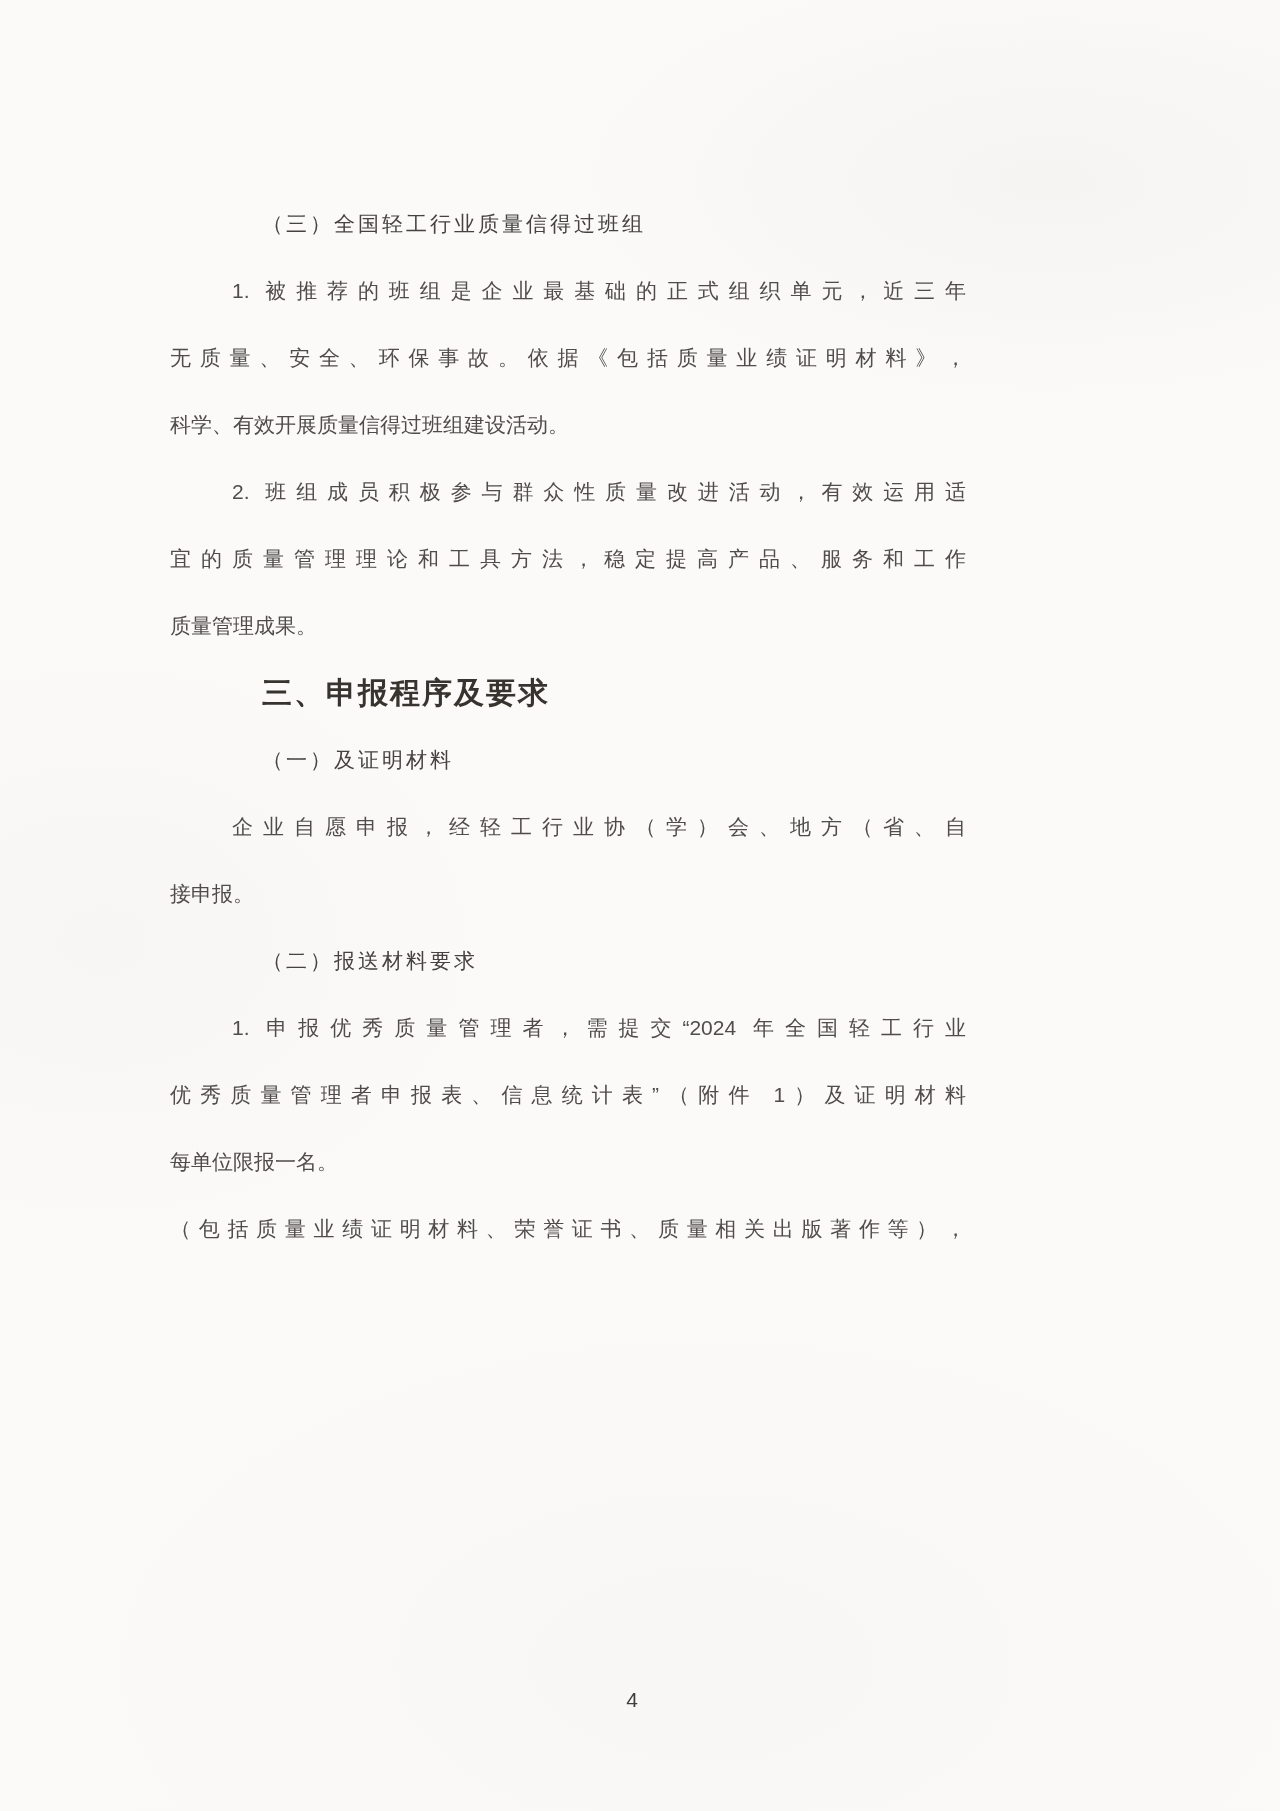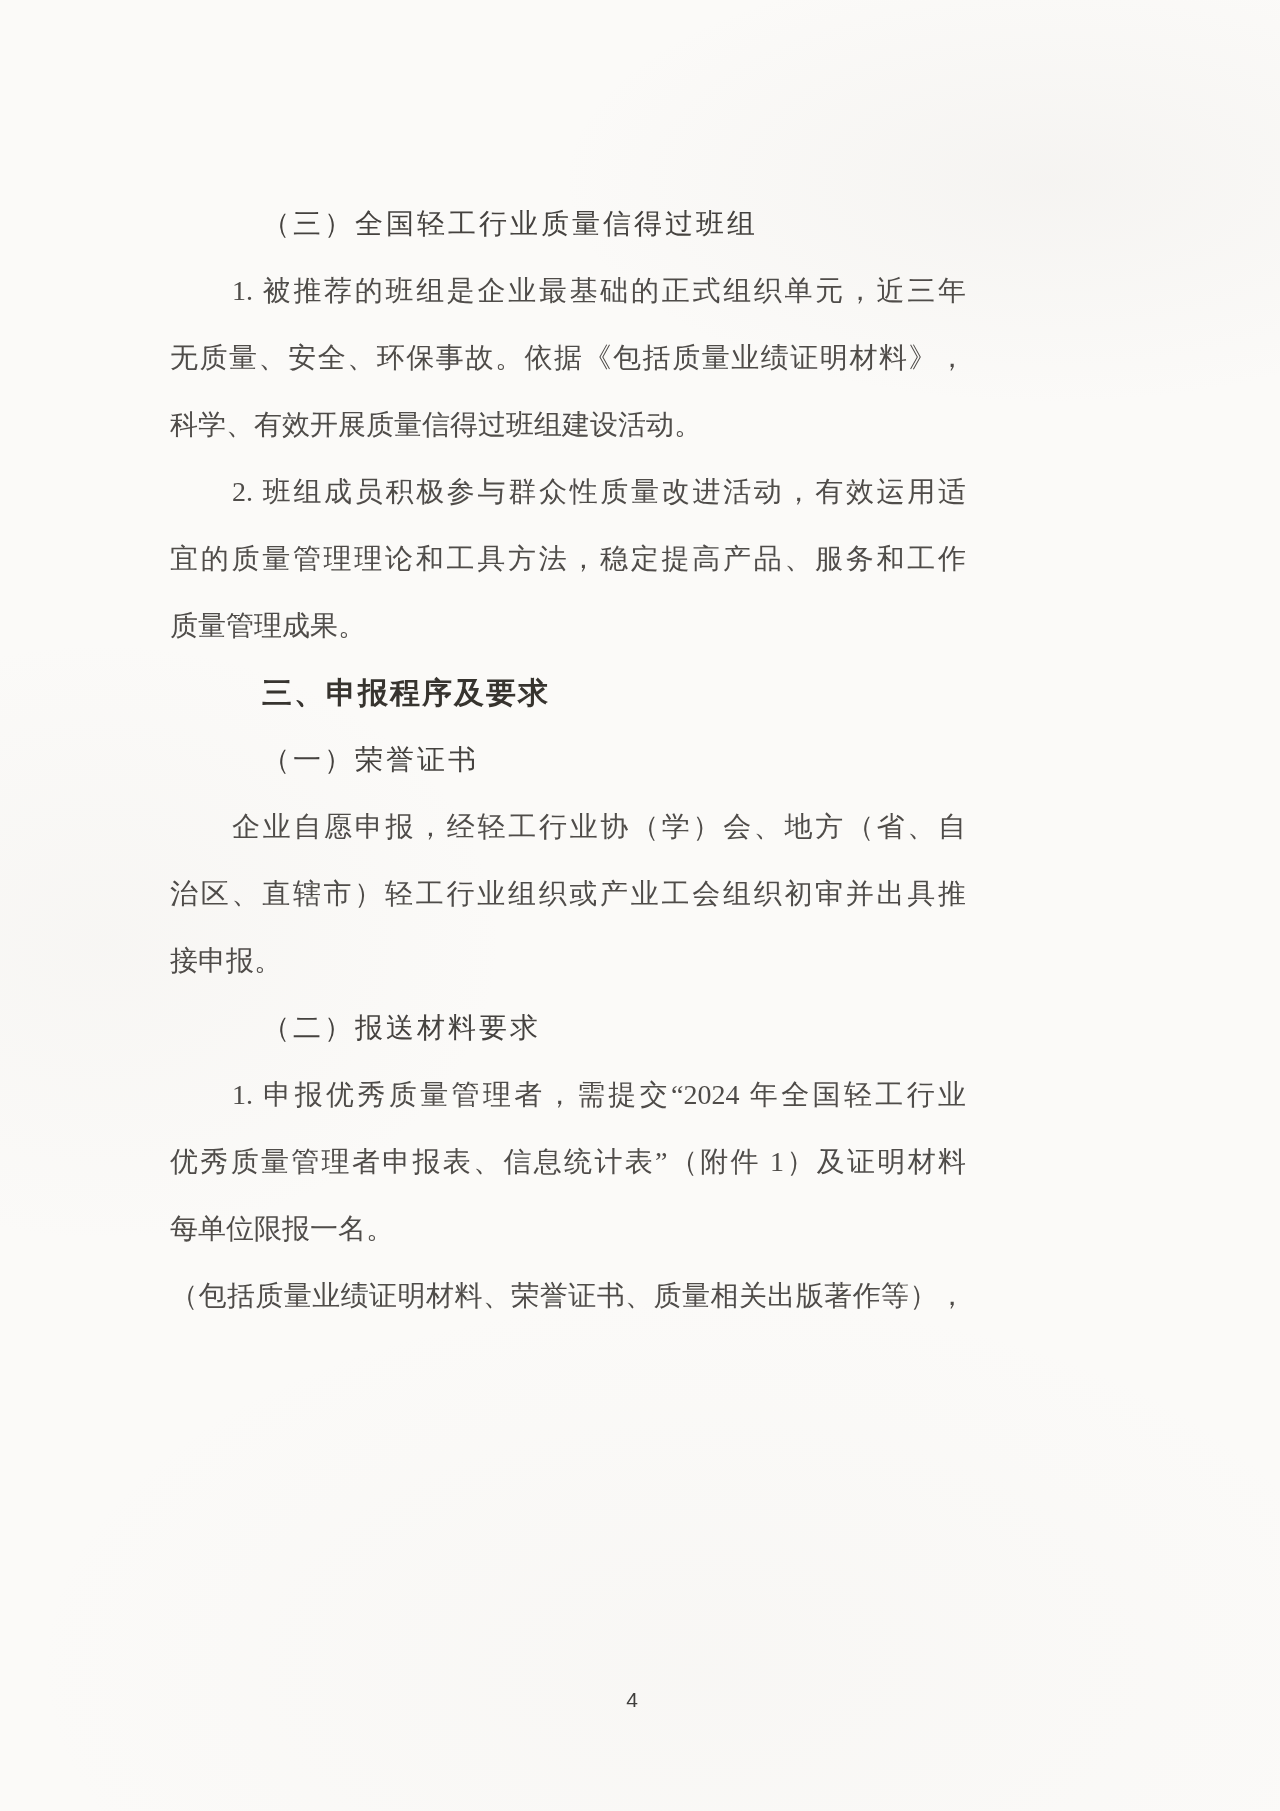--- a/index.html
+++ b/index.html
@@ -19,22 +19,22 @@
       radial-gradient(ellipse 900px 500px at 55% 92%, rgba(210,206,200,0.07), transparent 75%),
       #fbfaf8;
   }
   .content {
     position: absolute;
     left: 170px;
     top: 190px;
     width: 796px;
   }
   .line {
-    font-family: Liberation Serif, serif;
-    font-size: 28px;
+    font-family: Liberation Sans, sans-serif;
+    font-size: 21px;
     line-height: 67px;
     height: 67px;
     color: #4f4c49;
     text-rendering: optimizeLegibility;
   }
   .line.justify {
     text-align: justify;
     text-align-last: justify;
   }
   .line.indent {
@@ -71,23 +71,22 @@
 <div class="page">
   <main class="content" id="doc-body">
       <div class="line kai head-indent">（三）全国轻工行业质量信得过班组</div>
       <div class="line indent justify">1. 被推荐的班组是企业最基础的正式组织单元，近三年</div>
       <div class="line justify">无质量、安全、环保事故。依据《包括质量业绩证明材料》，</div>
       <div class="line">科学、有效开展质量信得过班组建设活动。</div>
       <div class="line indent justify">2. 班组成员积极参与群众性质量改进活动，有效运用适</div>
       <div class="line justify">宜的质量管理理论和工具方法，稳定提高产品、服务和工作</div>
       <div class="line">质量管理成果。</div>
       <div class="line heading head-indent">三、申报程序及要求</div>
-      <div class="line kai head-indent">（一）荣誉证书</div>
+      <div class="line kai head-indent">（一）及证明材料</div>
       <div class="line indent justify">企业自愿申报，经轻工行业协（学）会、地方（省、自</div>
-      <div class="line justify">治区、直辖市）轻工行业组织或产业工会组织初审并出具推</div>
       <div class="line">接申报。</div>
       <div class="line kai head-indent">（二）报送材料要求</div>
       <div class="line indent justify">1. 申报优秀质量管理者，需提交“2024 年全国轻工行业</div>
       <div class="line justify">优秀质量管理者申报表、信息统计表”（附件 1）及证明材料</div>
       <div class="line">每单位限报一名。</div>
       <div class="line justify">（包括质量业绩证明材料、荣誉证书、质量相关出版著作等），</div>
     </main>
   <div class="page-number">4</div>
 </div>
 

